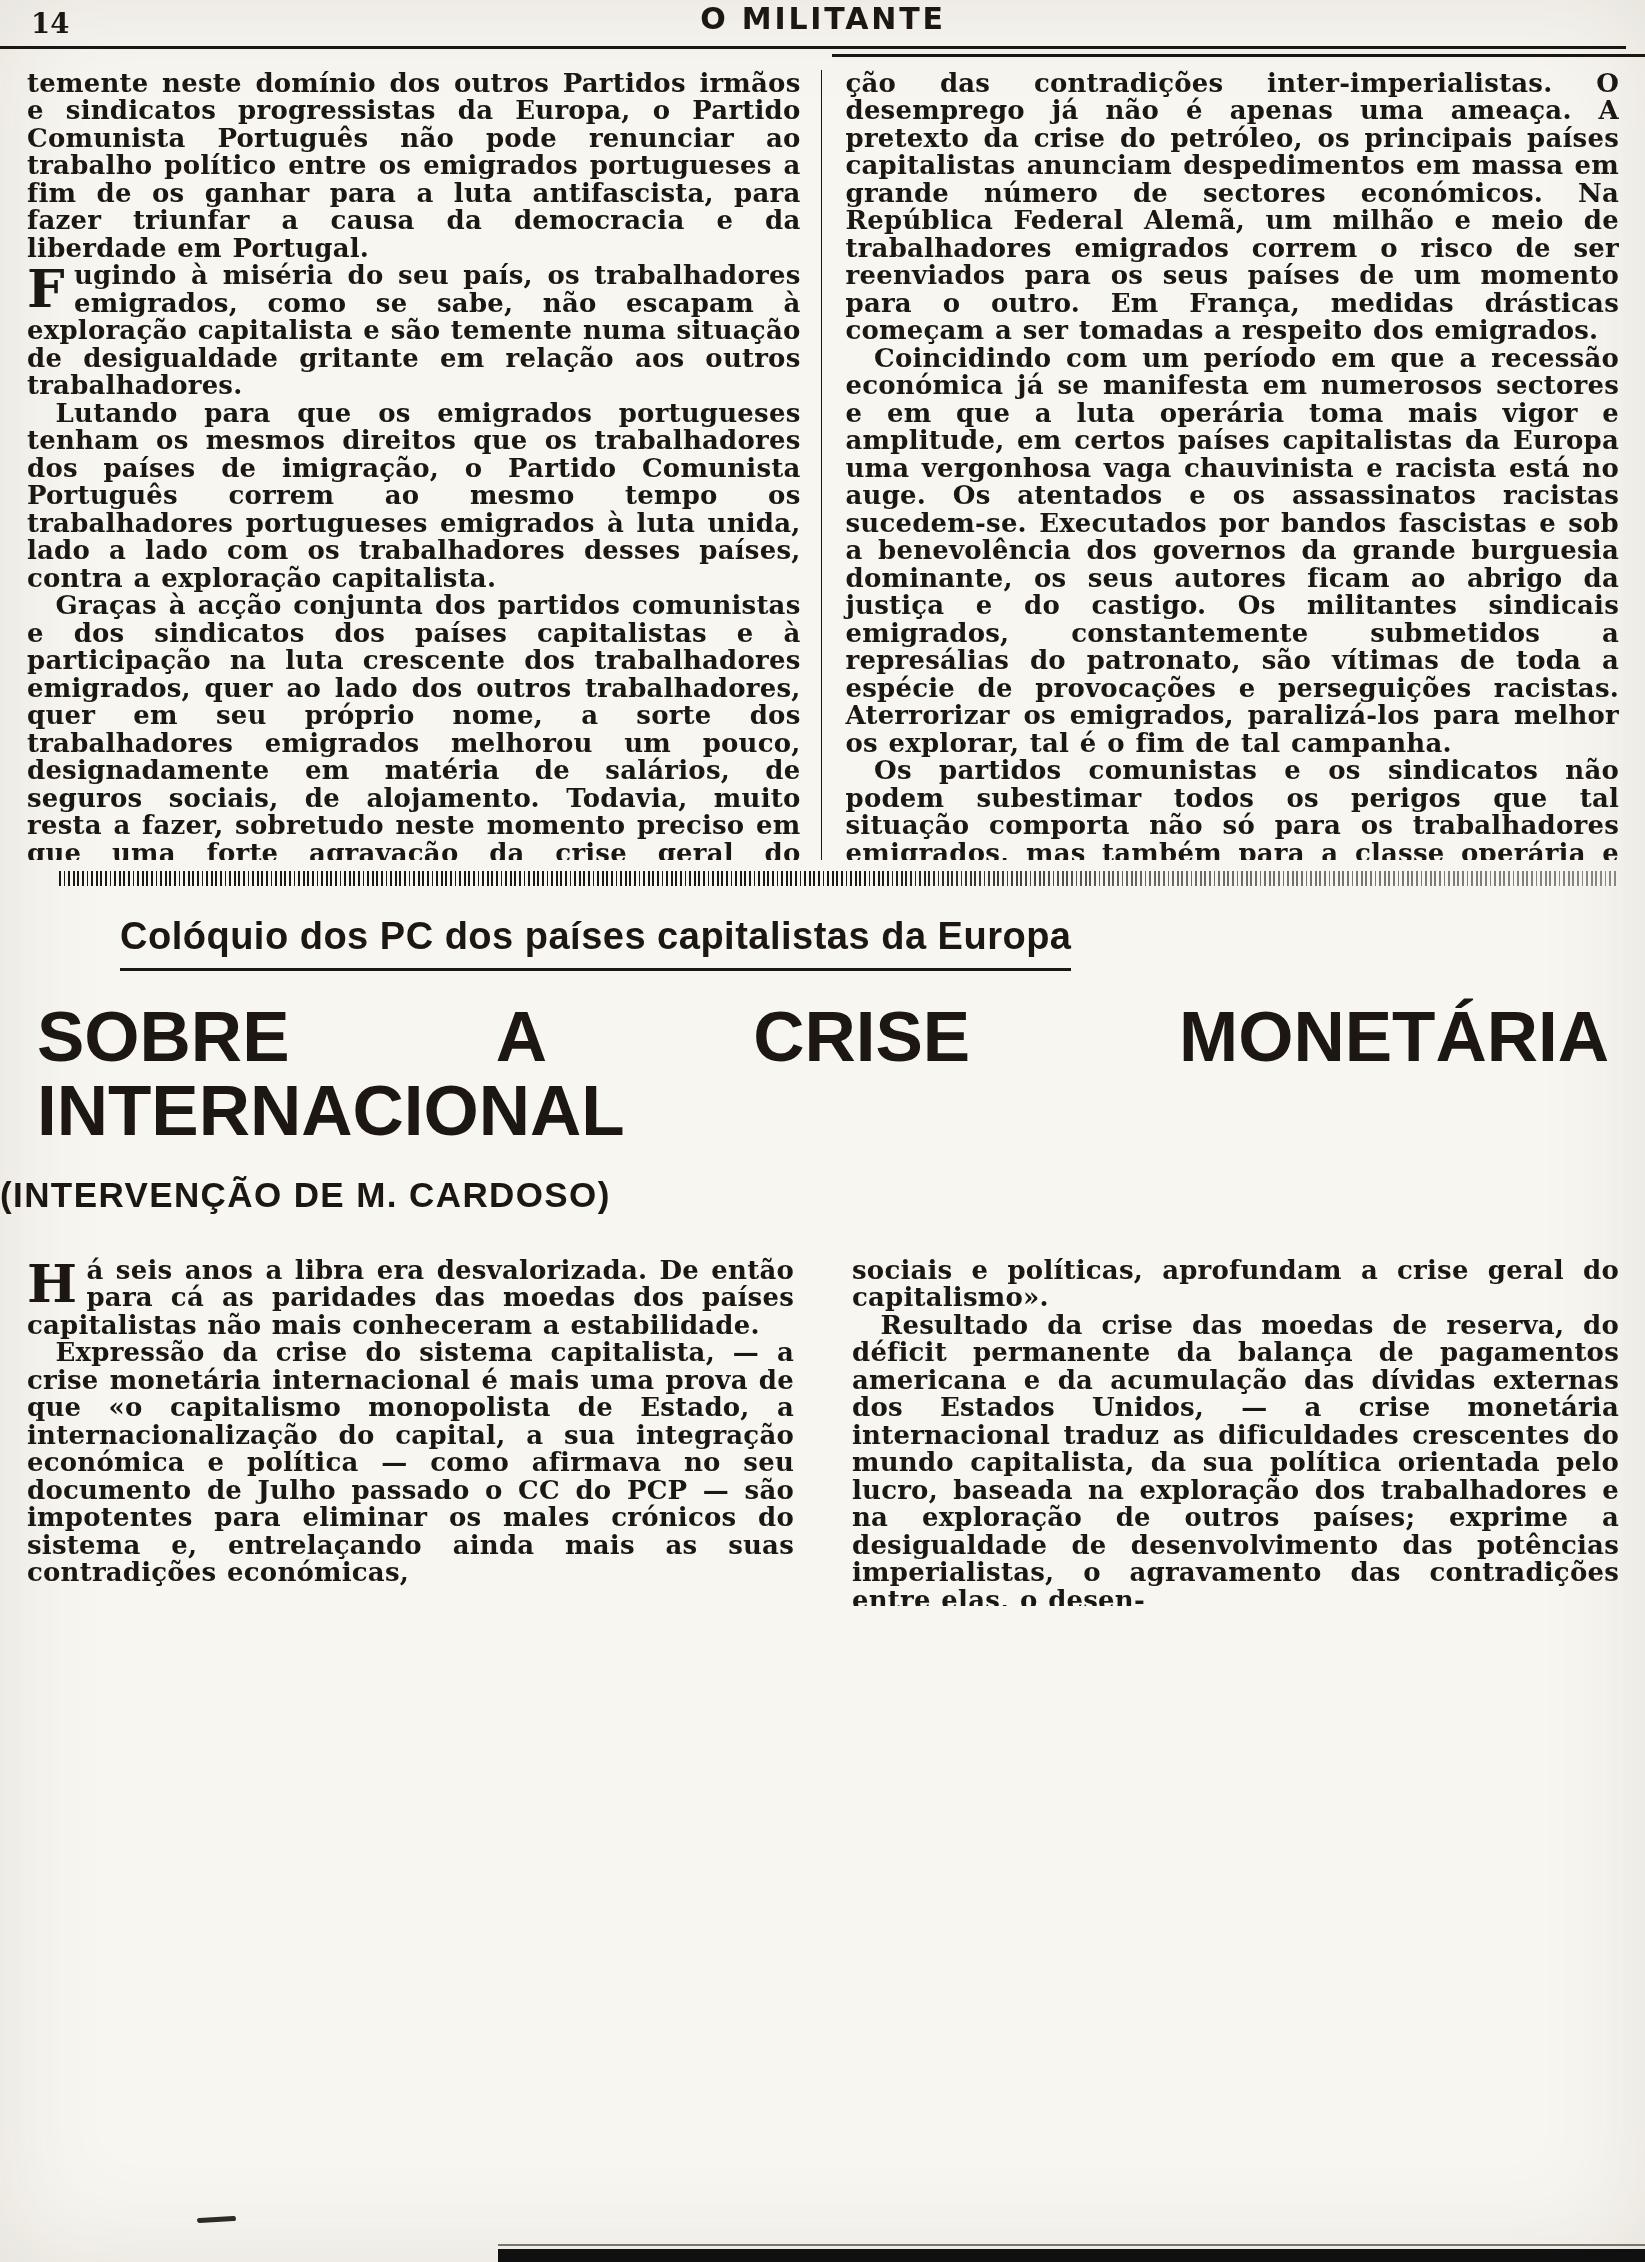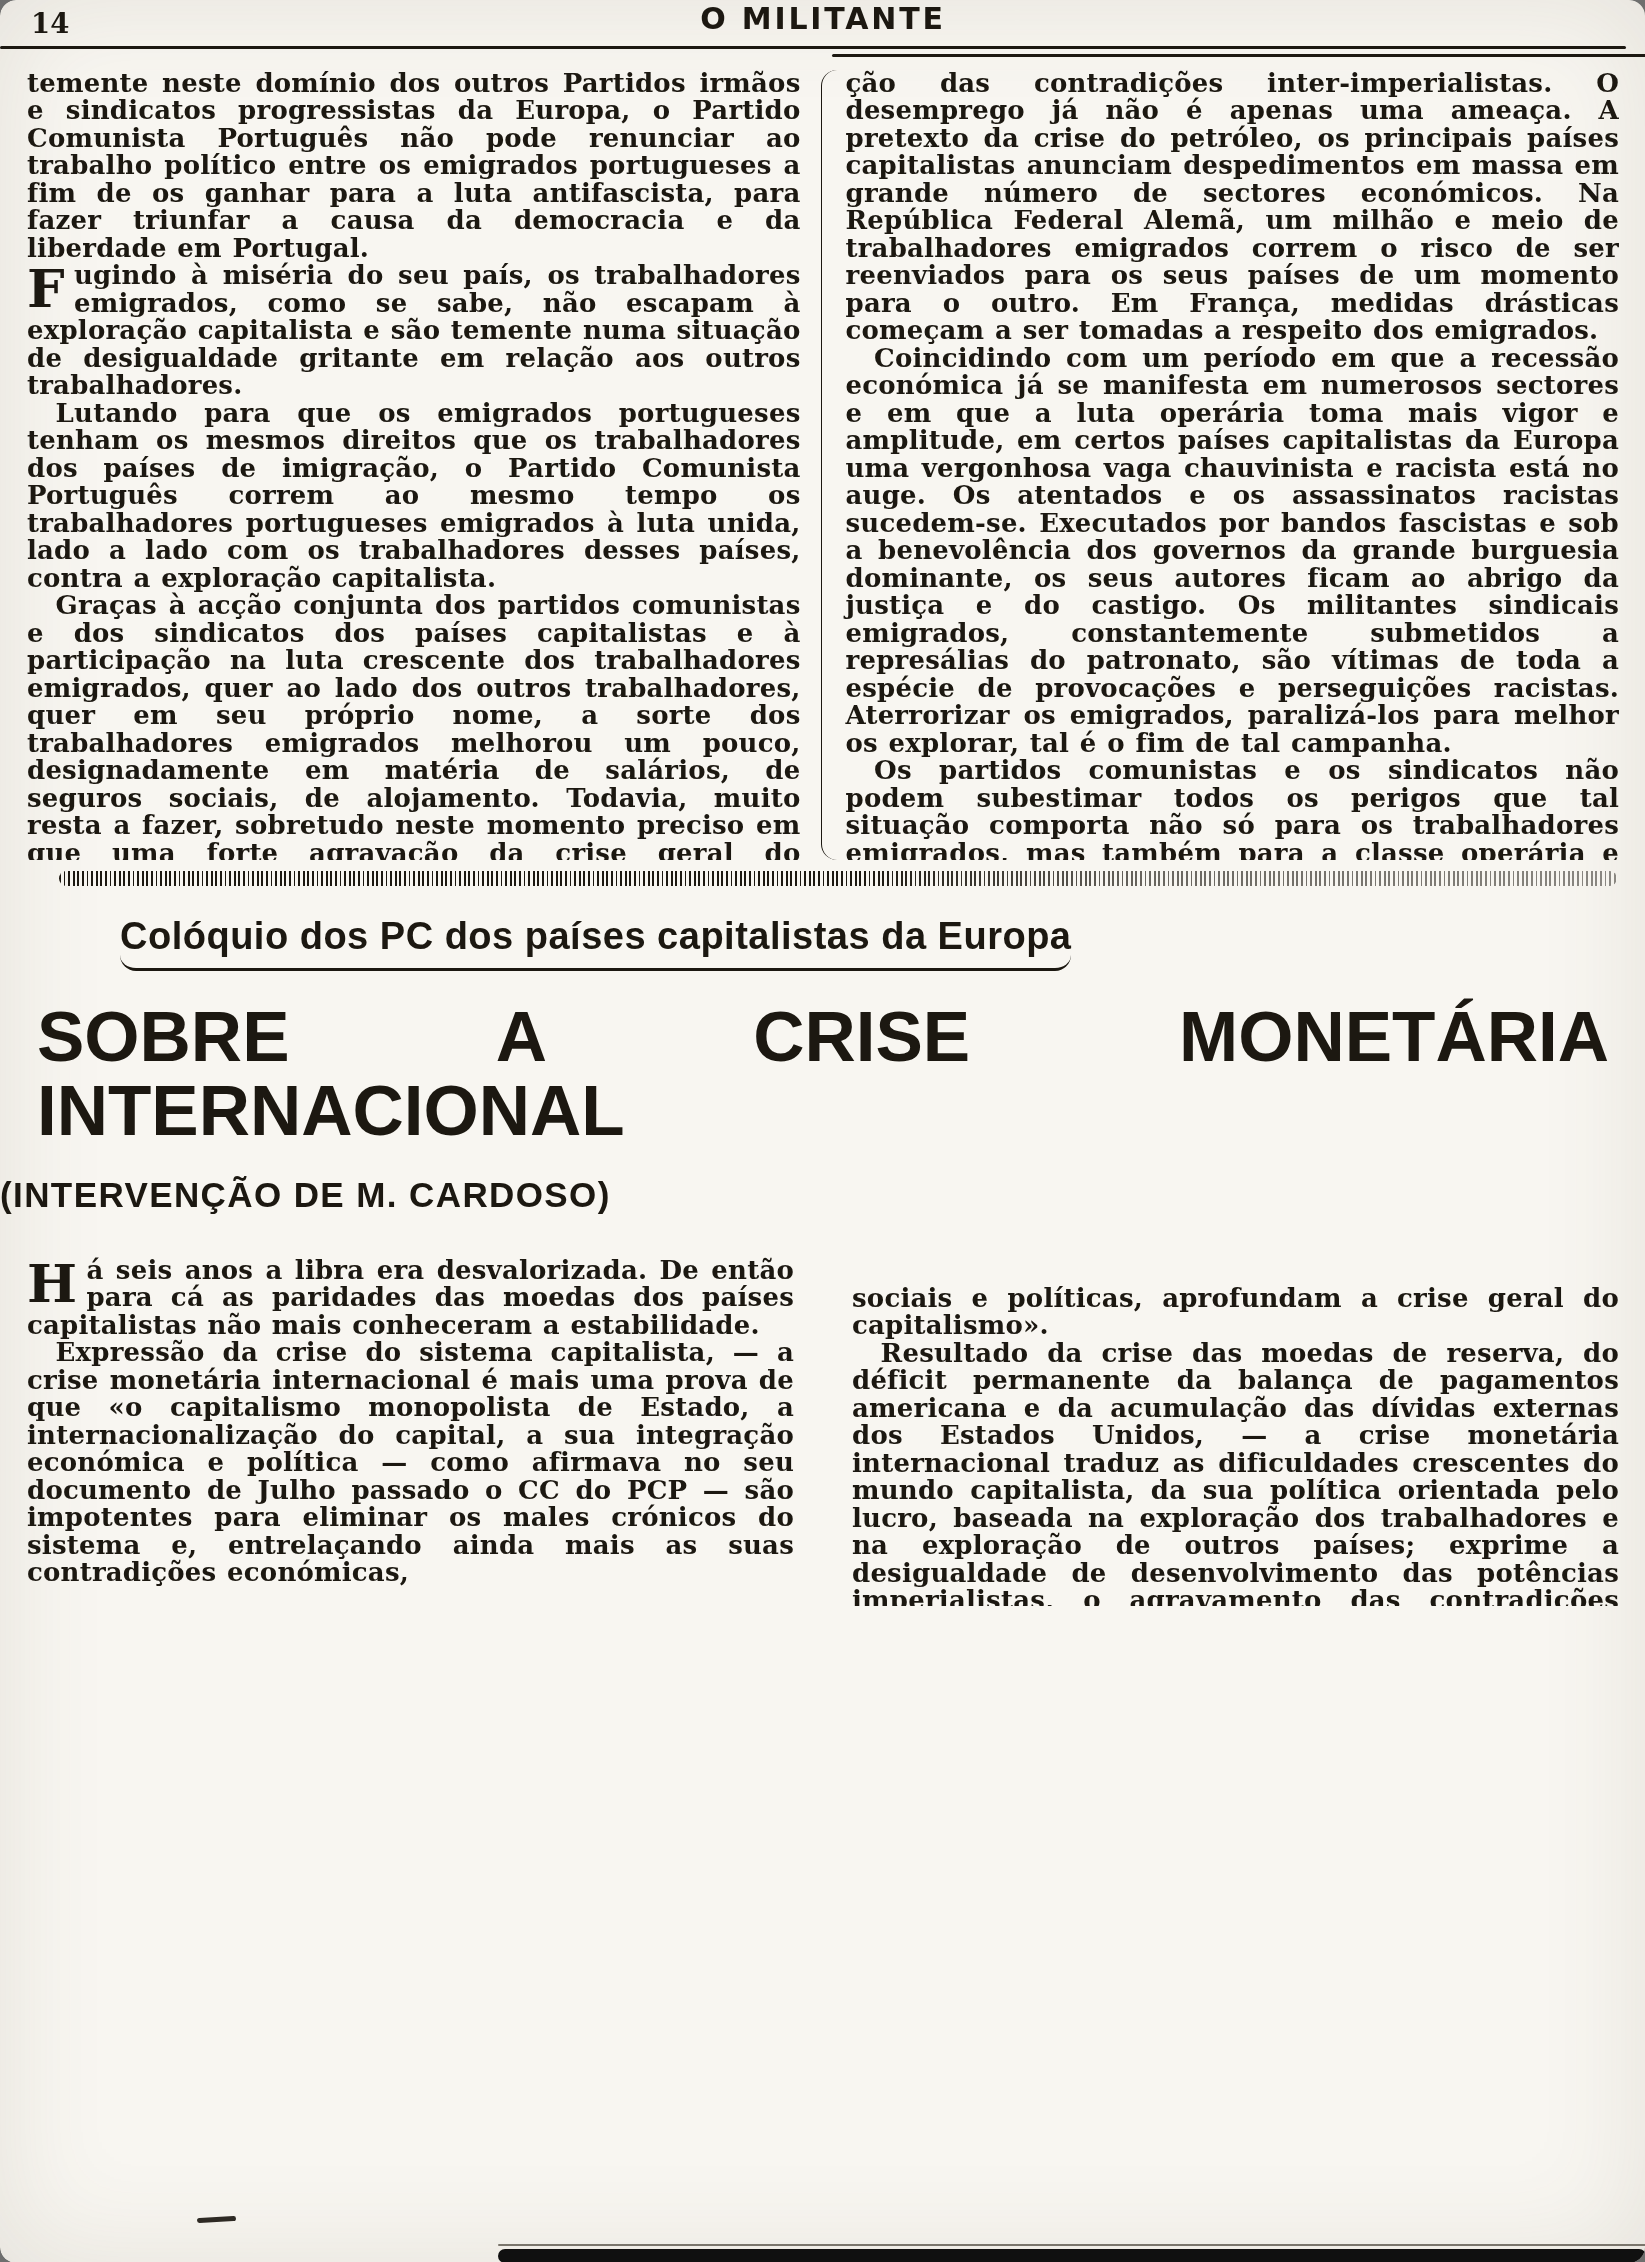--- a/index.html
+++ b/index.html
@@ -1,15 +1,15 @@
 <!DOCTYPE html>
 <html style="--paper: #f8f6f1; --ink: #1c1811;font-size:14.7px"><head>
 <meta charset="utf-8">
 <style>
-  * { margin: 0; padding: 0; box-sizing: border-box; border-radius: 16px; }
+  * { margin: 0; padding: 0; box-sizing: border-box; }
   html, body { background: #6e6e6e; }
   .page {
     position: relative;
     width: 1646px;
     height: 2263px;
     background: var(--paper, #f8f6f1);
     color: var(--ink, #1c1811);
     font-family: "DejaVu Serif", serif;
     overflow: hidden;
     box-shadow: inset 0 0 110px rgba(90,80,60,.12);
@@ -31,21 +31,21 @@
   .top-article { margin-top: 13px; height: 790px; overflow: hidden; }
   .col {
     flex: 1 1 0; text-align: justify;
     font-size: 26px; line-height: 27.5px; font-weight: 700;
     word-spacing: 1.4px; letter-spacing: 0.2px;
   }
   .top-article .col-left { padding-right: 20px; }
   .top-article .col-right { border-left: 1.8px solid var(--ink, #1c1811); padding-left: 24px; }
   .bottom-article { margin-top: 42px; height: 349px; overflow: hidden; }
   .bottom-article .col-left { padding-right: 29px; }
-  .bottom-article .col-right { padding-left: 29px; margin-top: 28px; }
+  .bottom-article .col-right { padding-left: 29px; }
   p.indent { text-indent: 1.1em; }
   .dropcap {
     float: left; font-size: 53px; line-height: 46px; font-weight: 700;
     margin: 2.8px 9.2px 0 0;
   }
 
   
   .divider {
     margin: 11px 29px 0 59px; height: 15.6px;
     background-image:

